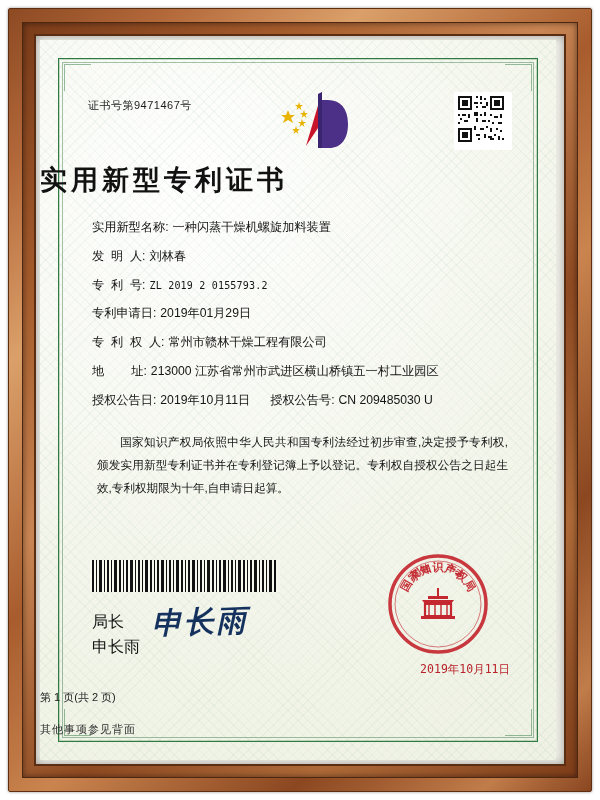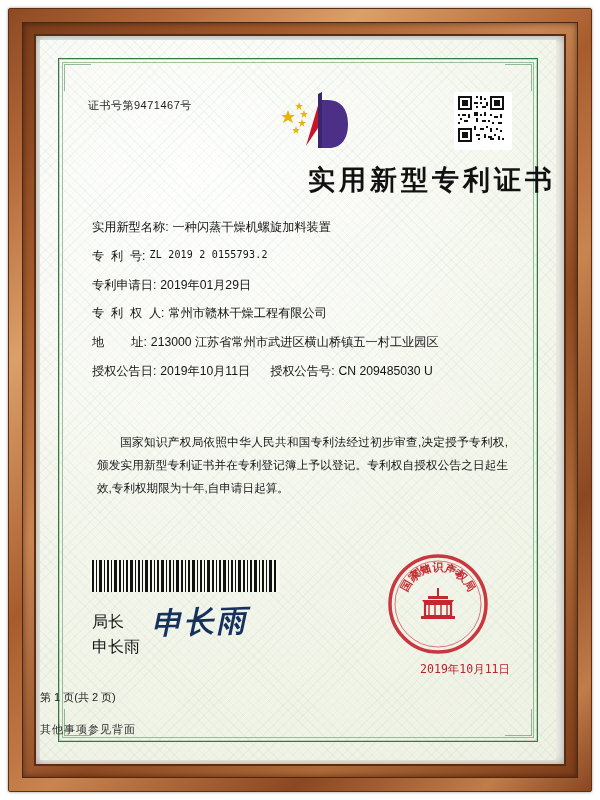--- a/index.html
+++ b/index.html
@@ -107,39 +107,39 @@
     right: 44px; top: 52px;
     width: 54px; height: 54px;
     background: #fff;
     padding: 2px;
   }
   .qr svg { display: block; }
 
   .title {
     position: absolute;
     left: 0; right: 0; top: 122px;
-    text-align: right;
+    text-align: left;
     font-family: "DejaVu Serif", serif;
     font-size: 27px;
     font-weight: bold;
     letter-spacing: 4px;
     color: #111;
   }
 
   
   .fields {
     position: absolute;
     left: 52px; top: 180px;
     right: 48px;
     font-size: 12.2px;
     color: #141414;
   }
   .row {
     display: flex;
-    align-items: flex-start;
+    align-items: flex-end;
     margin-bottom: 13.5px;
     line-height: 1.25;
   }
   .row-label {
     flex: 0 0 auto;
     white-space: pre;
     color: #141414;
   }
   .row-value {
     margin-left: 4px;
@@ -313,20 +313,24 @@
   </div>
 
   <div class="title">实用新型专利证书</div>
 
   <div class="fields">
     <div class="row">
       <span class="row-label">实用新型名称:</span>
       <span class="row-value">一种闪蒸干燥机螺旋加料装置</span>
     </div>
     <div class="row">
+      <span class="row-label">发  明  人:</span>
+      <span class="row-value">刘林春</span>
+    </div>
+    <div class="row">
       <span class="row-label">专  利  号:</span>
       <span class="row-value mono">ZL 2019 2 0155793.2</span>
     </div>
     <div class="row">
       <span class="row-label">专利申请日:</span>
       <span class="row-value">2019年01月29日</span>
     </div>
     <div class="row">
       <span class="row-label">专  利  权  人:</span>
       <span class="row-value">常州市赣林干燥工程有限公司</span>

